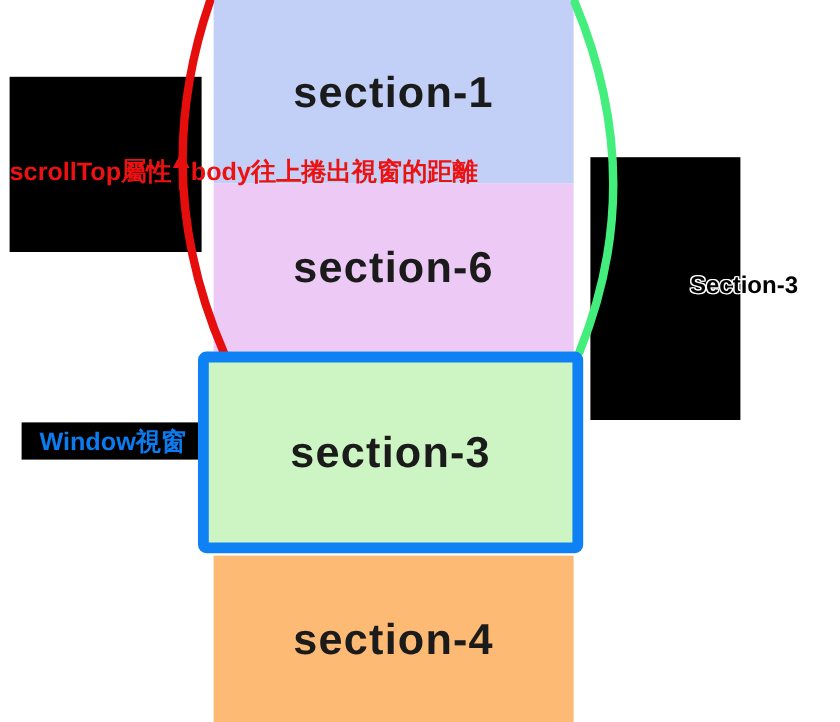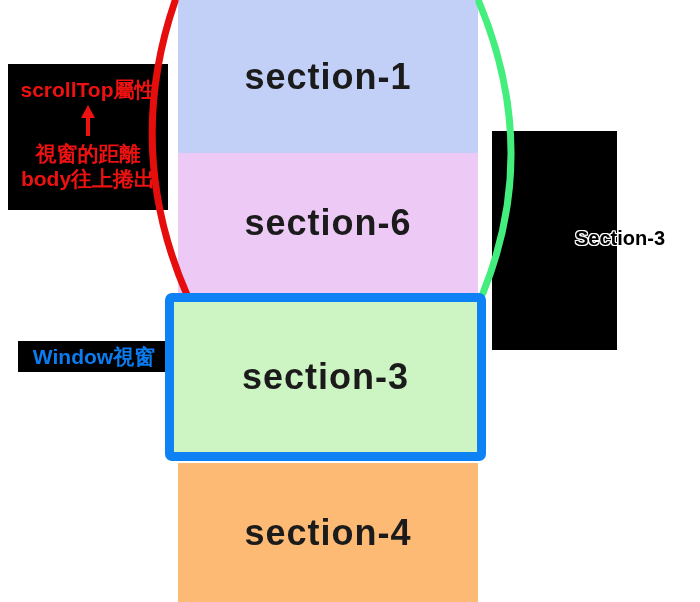--- a/index.html
+++ b/index.html
@@ -22,30 +22,30 @@
   .window-box{
     position:absolute;left:165px;top:293px;width:321px;height:168px;
     box-sizing:border-box;border:9px solid #0e82f5;border-radius:7px;
     background:#cdf5c3;z-index:4;
     display:flex;align-items:center;justify-content:center;
   }
   
   .note-box{position:absolute;background:#000000;}
   .scrolltop-box{
     left:8px;top:64px;width:160px;height:146px;z-index:2;
-    display:flex;flex-direction:column;align-items:center;
+    display:flex;flex-direction:row;align-items:center;
     padding-top:13px;box-sizing:border-box;
   }
   .scrolltop-line{
     color:#ee1111;font-weight:700;font-size:21px;line-height:25px;
     white-space:nowrap;text-align:center;
   }
   .arrow-wrap{height:34px;display:flex;align-items:center;justify-content:center;margin:2px 0 3px 0;}
   .window-label-box{
-    left:18px;top:341px;width:152px;height:31px;z-index:2;
+    left:18px;top:352px;width:152px;height:31px;z-index:2;
     display:flex;align-items:center;justify-content:center;
   }
   .window-label-text{
     color:#0a7cf0;font-weight:700;font-size:21px;white-space:nowrap;
   }
   .section-note-box{
     left:492px;top:131px;width:125px;height:219px;z-index:2;
   }
   .section-note-text{
     position:absolute;left:575px;top:227px;z-index:5;
@@ -73,22 +73,22 @@
   </div>
 
   <div class="note-box scrolltop-box">
     <div class="scrolltop-line">scrollTop屬性</div>
     <div class="arrow-wrap">
       <svg width="16" height="32" viewBox="0 0 16 32" aria-hidden="true">
         <polygon points="8,0 1,13 15,13" fill="#ee1111"></polygon>
         <rect x="6" y="12" width="4" height="19" fill="#ee1111"></rect>
       </svg>
     </div>
+    <div class="scrolltop-line">body往上捲出</div>
     <div class="scrolltop-line">視窗的距離</div>
-    <div class="scrolltop-line">body往上捲出</div>
   </div>
 
   <div class="note-box section-note-box"></div>
   <div class="section-note-text">Section-3</div>
 
   <div class="note-box window-label-box">
     <span class="window-label-text">Window視窗</span>
   </div>
 
   <svg class="curves" viewBox="0 0 700 602" aria-hidden="true">

